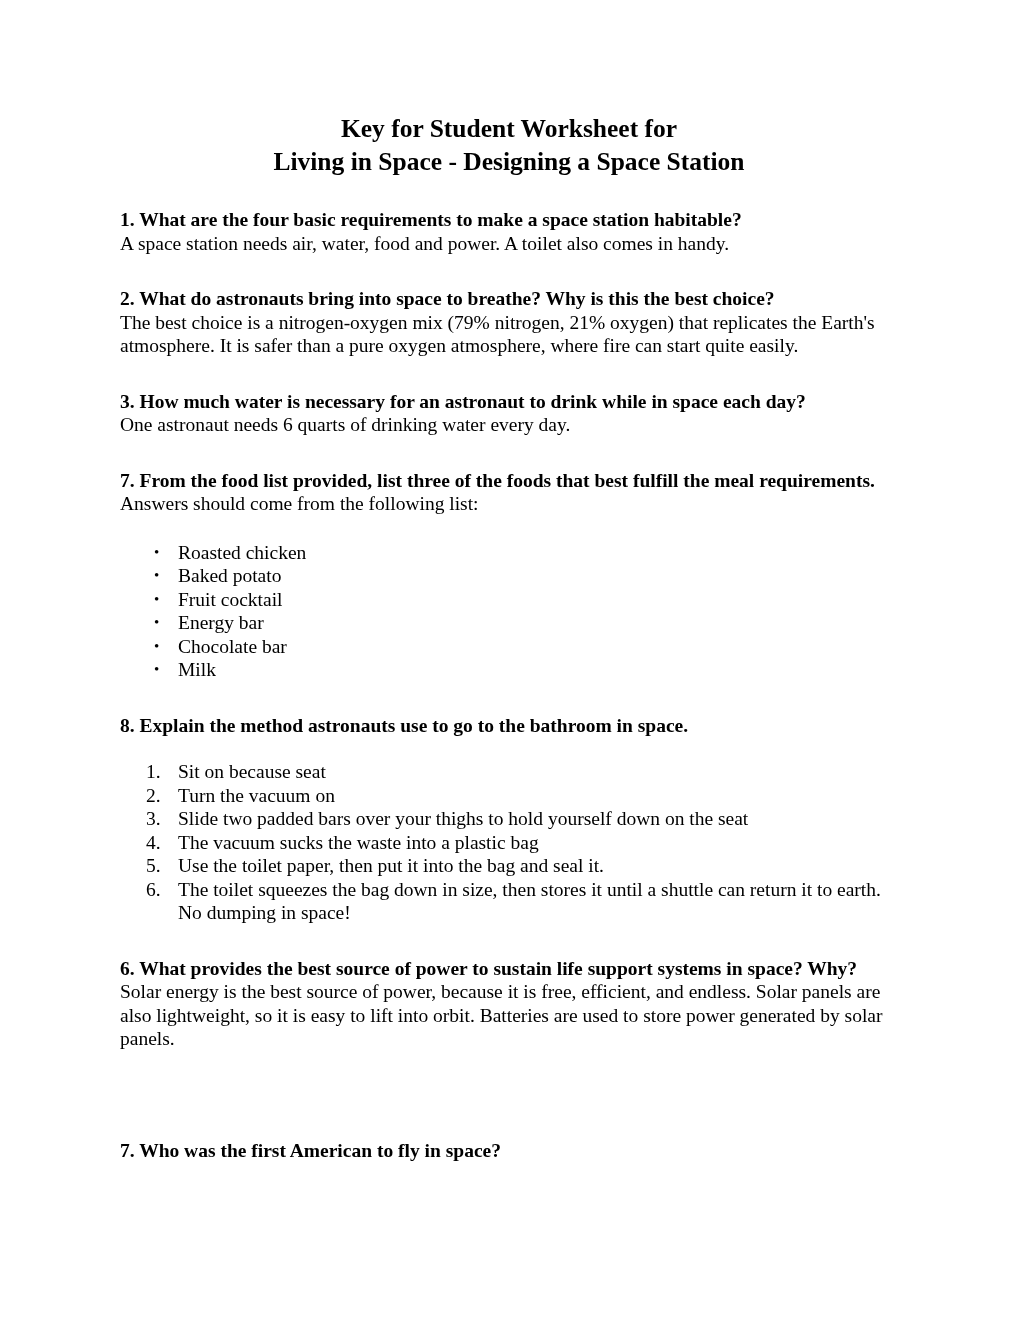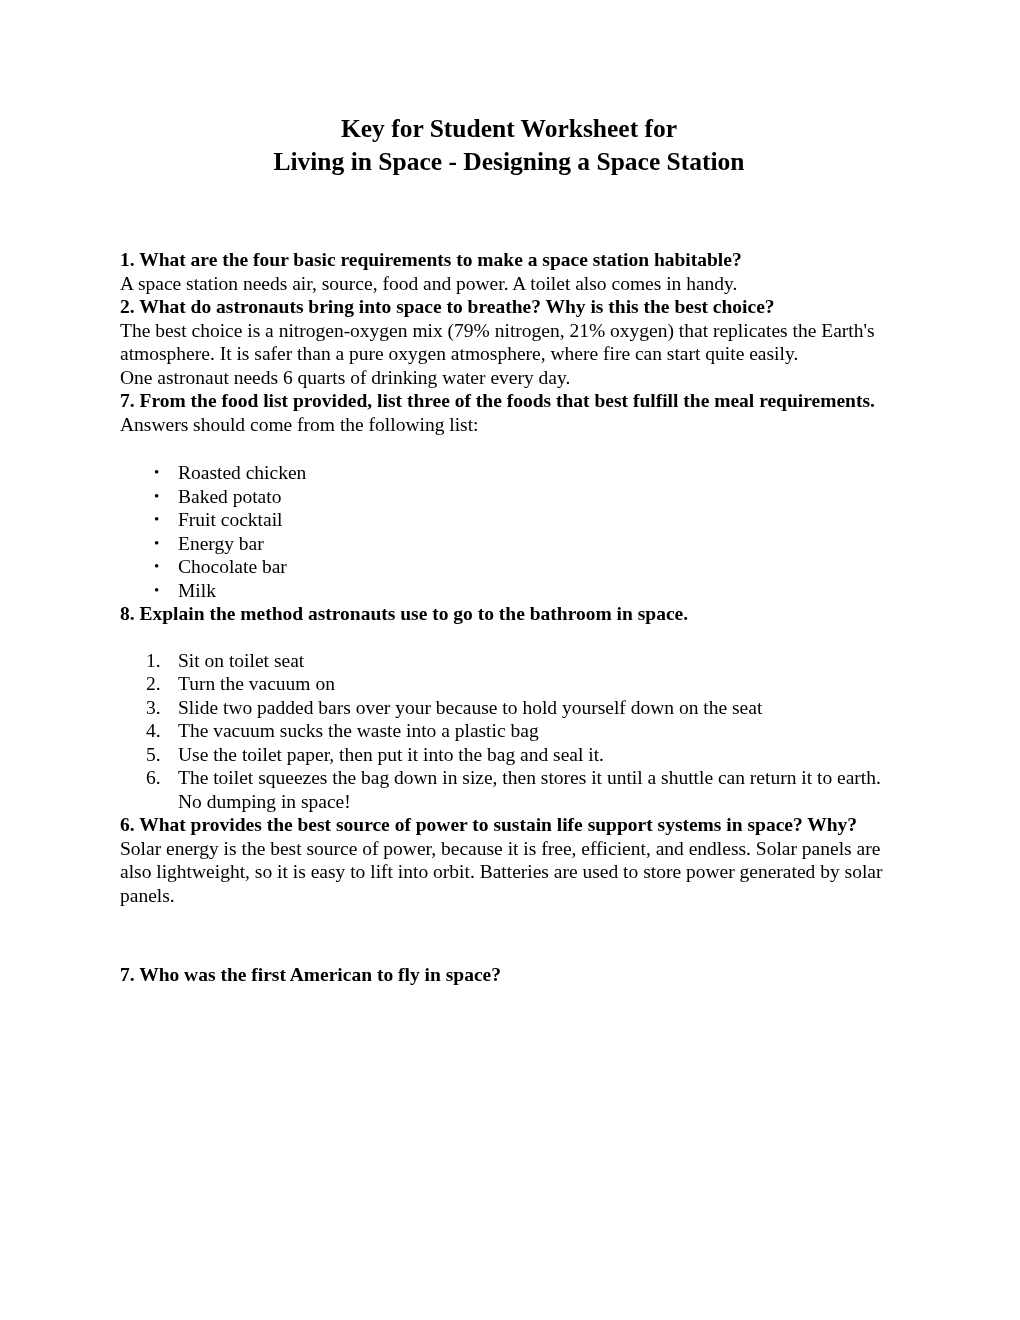--- a/index.html
+++ b/index.html
@@ -37,23 +37,24 @@
   }
   .title-line {
     font-size: 25.5px;
     font-weight: bold;
     line-height: 33px;
     letter-spacing: 0px;
   }
 
   
   .qa-block {
+    margin-top: 32px;
   }
   .qa-block.first {
-    margin-top: 70px;
+    margin-top: 30px;
   }
   .q-head {
     font-size: 19.5px;
     font-weight: bold;
     line-height: 23.5px;
   }
   .a-body {
     font-size: 19.5px;
     font-weight: normal;
     line-height: 23.5px;
@@ -111,29 +112,30 @@
 <div class="page">
   <div class="content">
 
     <div class="title-block">
       <div class="title-line">Key for Student Worksheet for</div>
       <div class="title-line">Living in Space - Designing a Space Station</div>
     </div>
 
     <div class="qa-block first">
       <div class="q-head">1. What are the four basic requirements to make a space station habitable?</div>
-      <div class="a-body">A space station needs air, source, food and power. A toilet also comes in handy.</div>
+      <div class="a-body">A space station needs air, water, food and power. A toilet also comes in handy.</div>
     </div>
 
     <div class="qa-block">
       <div class="q-head">2. What do astronauts bring into space to breathe? Why is this the best choice?</div>
       <div class="a-body">The best choice is a nitrogen-oxygen mix (79% nitrogen, 21% oxygen) that replicates the Earth's atmosphere. It is safer than a pure oxygen atmosphere, where fire can start quite easily.</div>
     </div>
 
     <div class="qa-block">
+      <div class="q-head">3. How much water is necessary for an astronaut to drink while in space each day?</div>
       <div class="a-body">One astronaut needs 6 quarts of drinking water every day.</div>
     </div>
 
     <div class="qa-block">
       <div class="q-head">7. From the food list provided, list three of the foods that best fulfill the meal requirements.</div>
       <div class="a-body">Answers should come from the following list:</div>
 
       <ul class="food-list">
         <li>
           <span class="bullet">•</span>
@@ -161,29 +163,29 @@
         </li>
       </ul>
     </div>
 
     <div class="qa-block">
       <div class="q-head">8. Explain the method astronauts use to go to the bathroom in space.</div>
 
       <ol class="steps-list">
         <li>
           <span class="num">1.</span>
-          <span>Sit on toilet seat</span>
+          <span>Sit on because seat</span>
         </li>
         <li>
           <span class="num">2.</span>
           <span>Turn the vacuum on</span>
         </li>
         <li>
           <span class="num">3.</span>
-          <span>Slide two padded bars over your because to hold yourself down on the seat</span>
+          <span>Slide two padded bars over your thighs to hold yourself down on the seat</span>
         </li>
         <li>
           <span class="num">4.</span>
           <span>The vacuum sucks the waste into a plastic bag</span>
         </li>
         <li>
           <span class="num">5.</span>
           <span>Use the toilet paper, then put it into the bag and seal it.</span>
         </li>
         <li>

